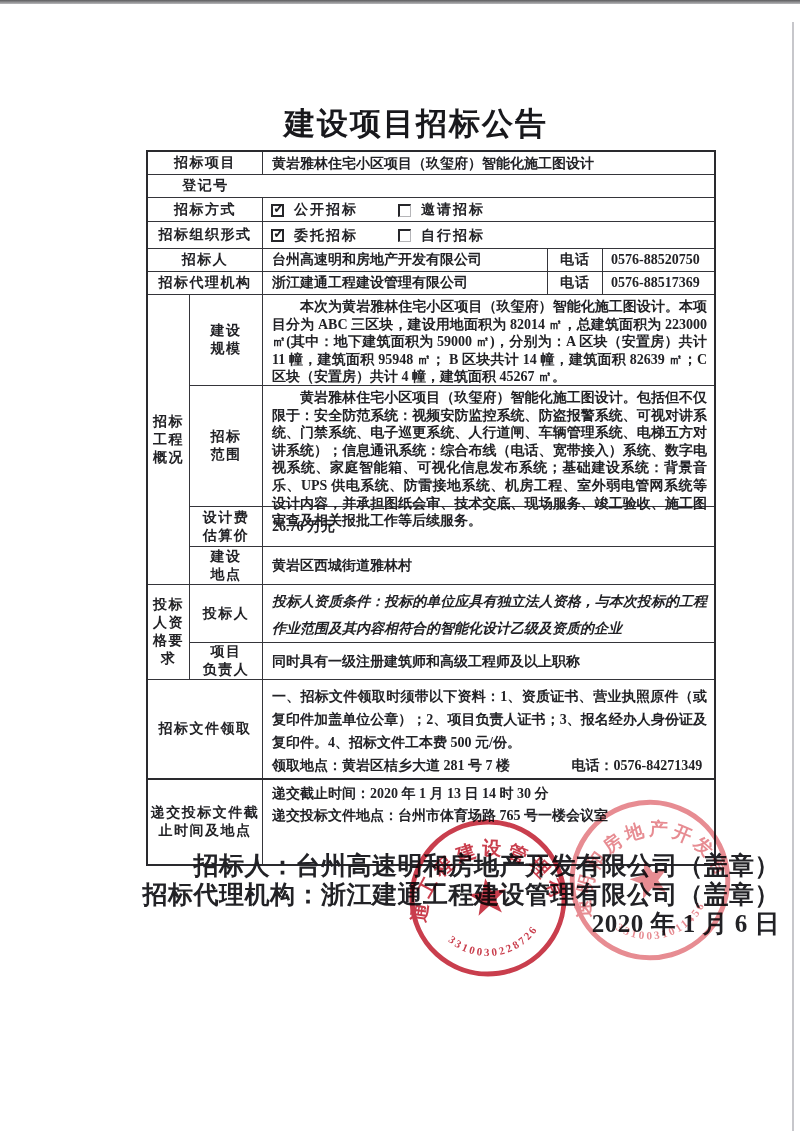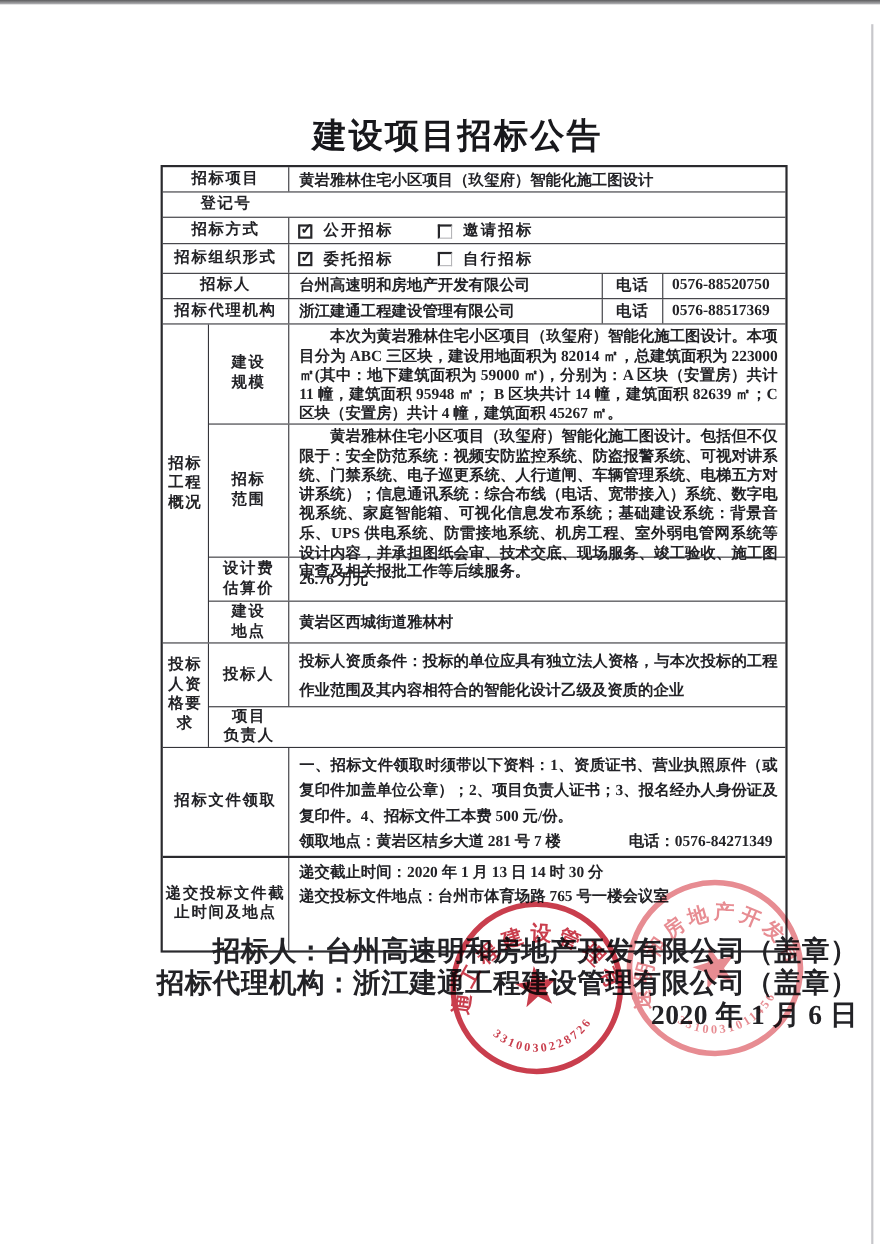--- a/index.html
+++ b/index.html
@@ -37,21 +37,21 @@
   .cell-num{flex:1;display:flex;align-items:center;padding-left:8px;font-weight:600;}
   
   .cbrow{display:flex;align-items:center;padding-left:8px;}
   .cb{width:13px;height:13px;display:inline-block;box-sizing:border-box;position:relative;}
   .cb-on{border:2px solid #26262a;}
   .cb-on i{font-style:normal;position:absolute;left:0px;top:-6px;font-size:14px;font-weight:700;}
   .cb-off{border-top:2px solid #26262a;border-left:2px solid #26262a;
           border-right:1px solid #b5b5b8;border-bottom:1px solid #b5b5b8;}
   .cb-label{font-weight:700;margin-left:10px;letter-spacing:2px;}
   .gap1{margin-right:40px;}
-  .bid-line{line-height:27px;padding-top:3px;}
+  .bid-line{line-height:27px;padding-top:3px;font-style:italic;}
   .sub-line{line-height:22px;padding-top:3px;}
   .pickup-place{display:block;}
   .pickup-phone{margin-left:58px;}
   
   .footer{position:absolute;left:104px;top:851px;width:676px;text-align:right;
           font-size:25px;font-weight:700;line-height:29px;z-index:2;letter-spacing:0.5px;}
   
   .stamp{position:absolute;mix-blend-mode:multiply;z-index:3;}
   .stamp1{left:398px;top:808px;opacity:.88;transform:rotate(-8deg);}
   .stamp2{left:558px;top:788px;opacity:.62;transform:rotate(-16deg);}
@@ -147,20 +147,21 @@
 格要
 求</div>
     <div class="subcol">
       <div class="subrow" style="height:62px">
         <div class="cell lab w-b">投标人</div>
         <div class="para bid-line" style="flex:1">投标人资质条件：投标的单位应具有独立法人资格，与本次投标的工程作业范围及其内容相符合的智能化设计乙级及资质的企业</div>
       </div>
       <div class="subrow" style="flex:1">
         <div class="cell lab w-b">项目
 负责人</div>
+        <div class="content">同时具有一级注册建筑师和高级工程师及以上职称</div>
       </div>
     </div>
   </div>
 
   <div class="tr thick" style="height:100px">
     <div class="cell lab w-full">招标文件领取</div>
     <div class="para" style="flex:1;line-height:23px;padding-top:5px">
       <span>一、招标文件领取时须带以下资料：1、资质证书、营业执照原件（或复印件加盖单位公章）；2、项目负责人证书；3、报名经办人身份证及复印件。4、招标文件工本费 500 元/份。</span>
       <span class="pickup-place">
         <span>领取地点：黄岩区桔乡大道 281 号 7 楼</span>

